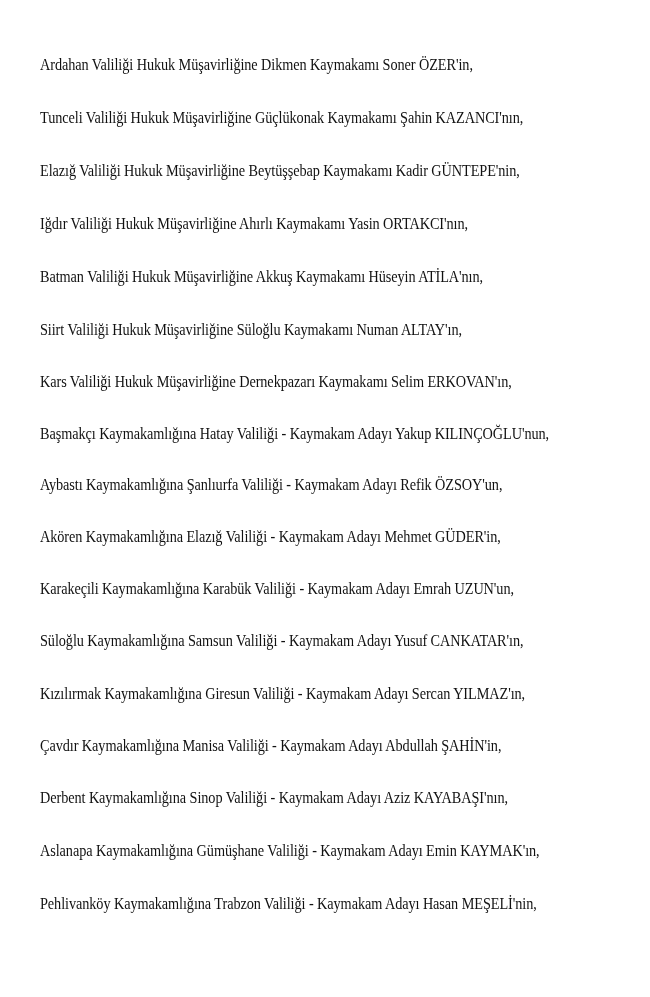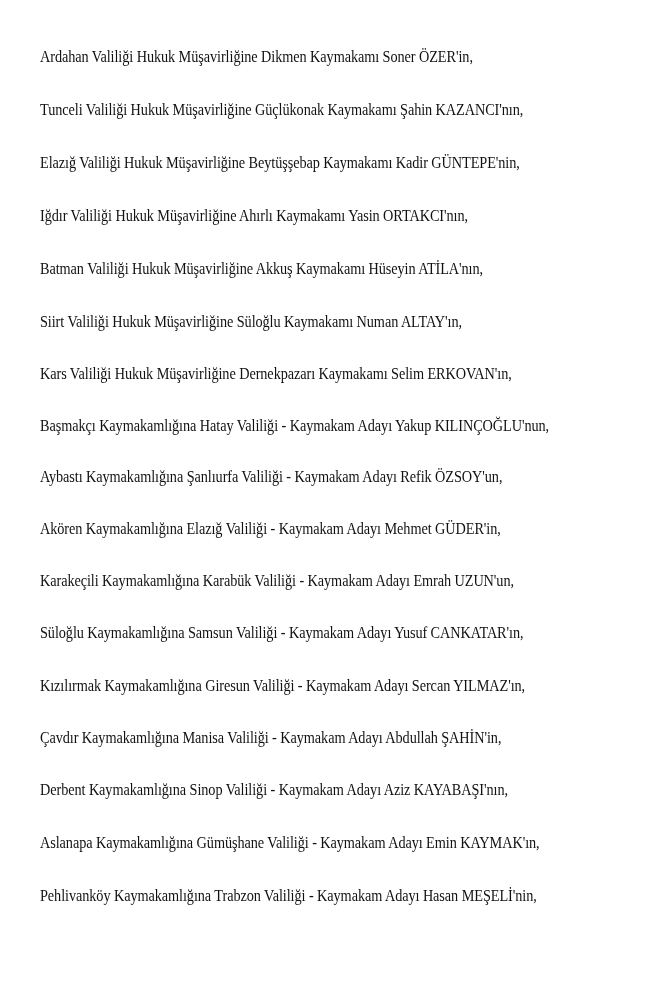--- a/index.html
+++ b/index.html
@@ -1,17 +1,17 @@
 <!DOCTYPE html>
 <html><head>
 <meta charset="utf-8">
 <style>
   html, body { margin: 0; padding: 0; background: #ffffff; }
   body { width: 650px; height: 997px; position: relative; overflow: hidden; }
-  .page { position: absolute; left: 0; top: 0; width: 650px; height: 739px; background: #fff; }
+  .page { position: absolute; left: 0; top: 8px; width: 650px; height: 739px; background: #fff; }
   .line {
     position: absolute;
     left: 40px;
     white-space: nowrap;
     font-family: "Liberation Serif", "DejaVu Serif", serif;
     font-size: 17px;
     color: #111;
     transform-origin: left center;
     transform: scaleX(0.84);
     letter-spacing: -0.1px;

